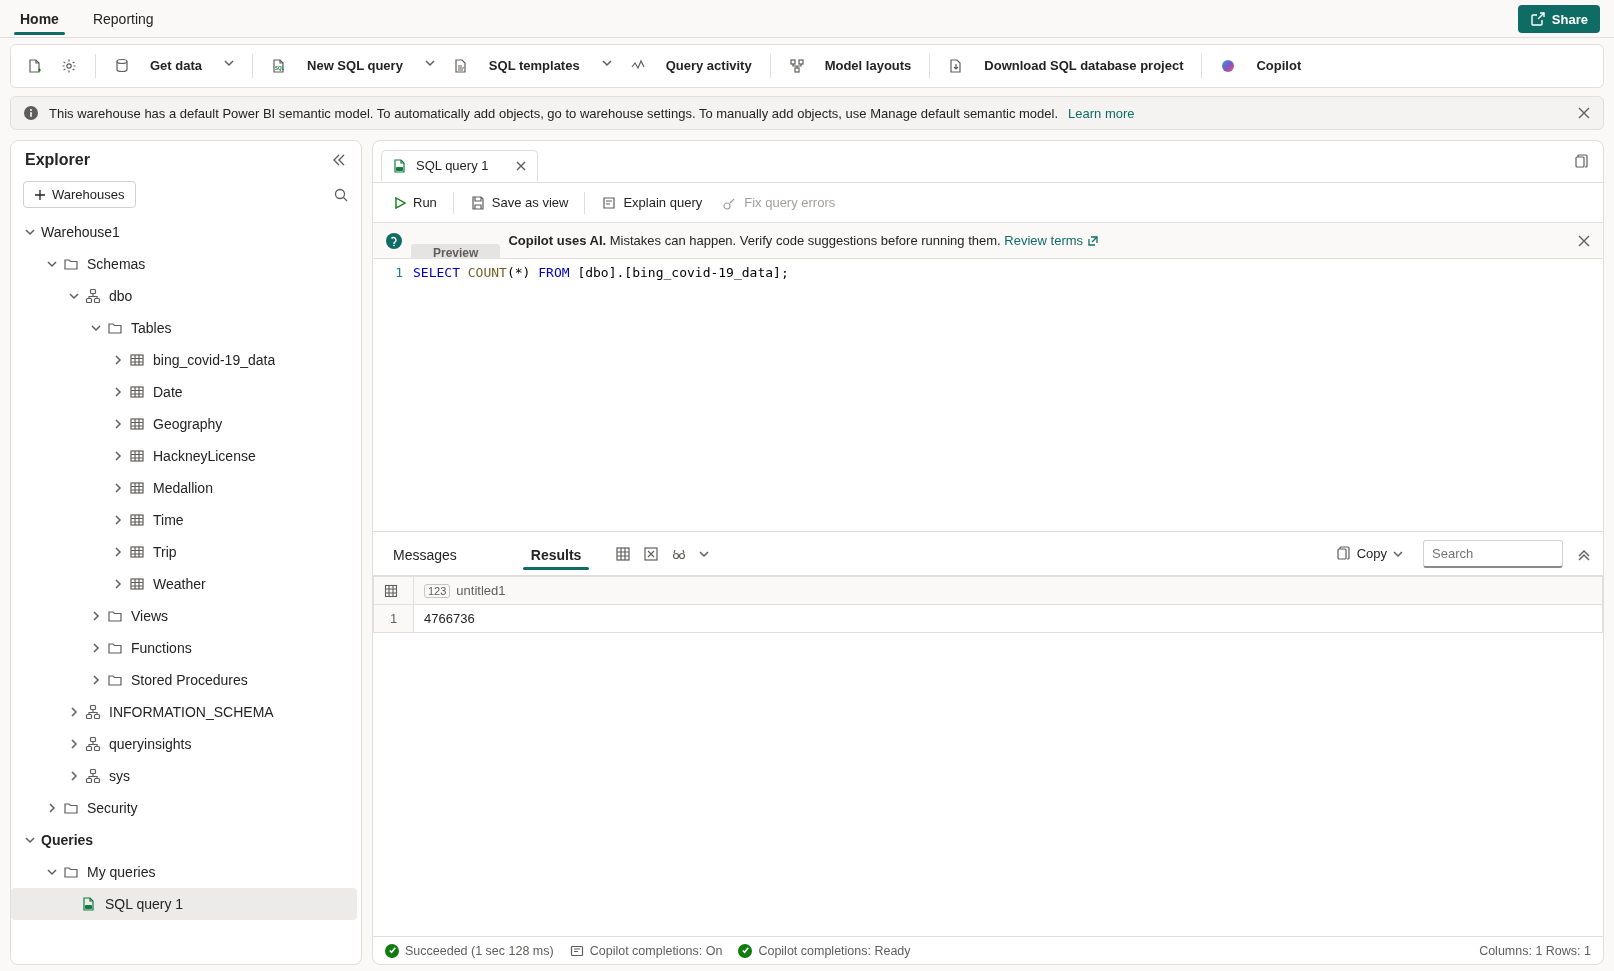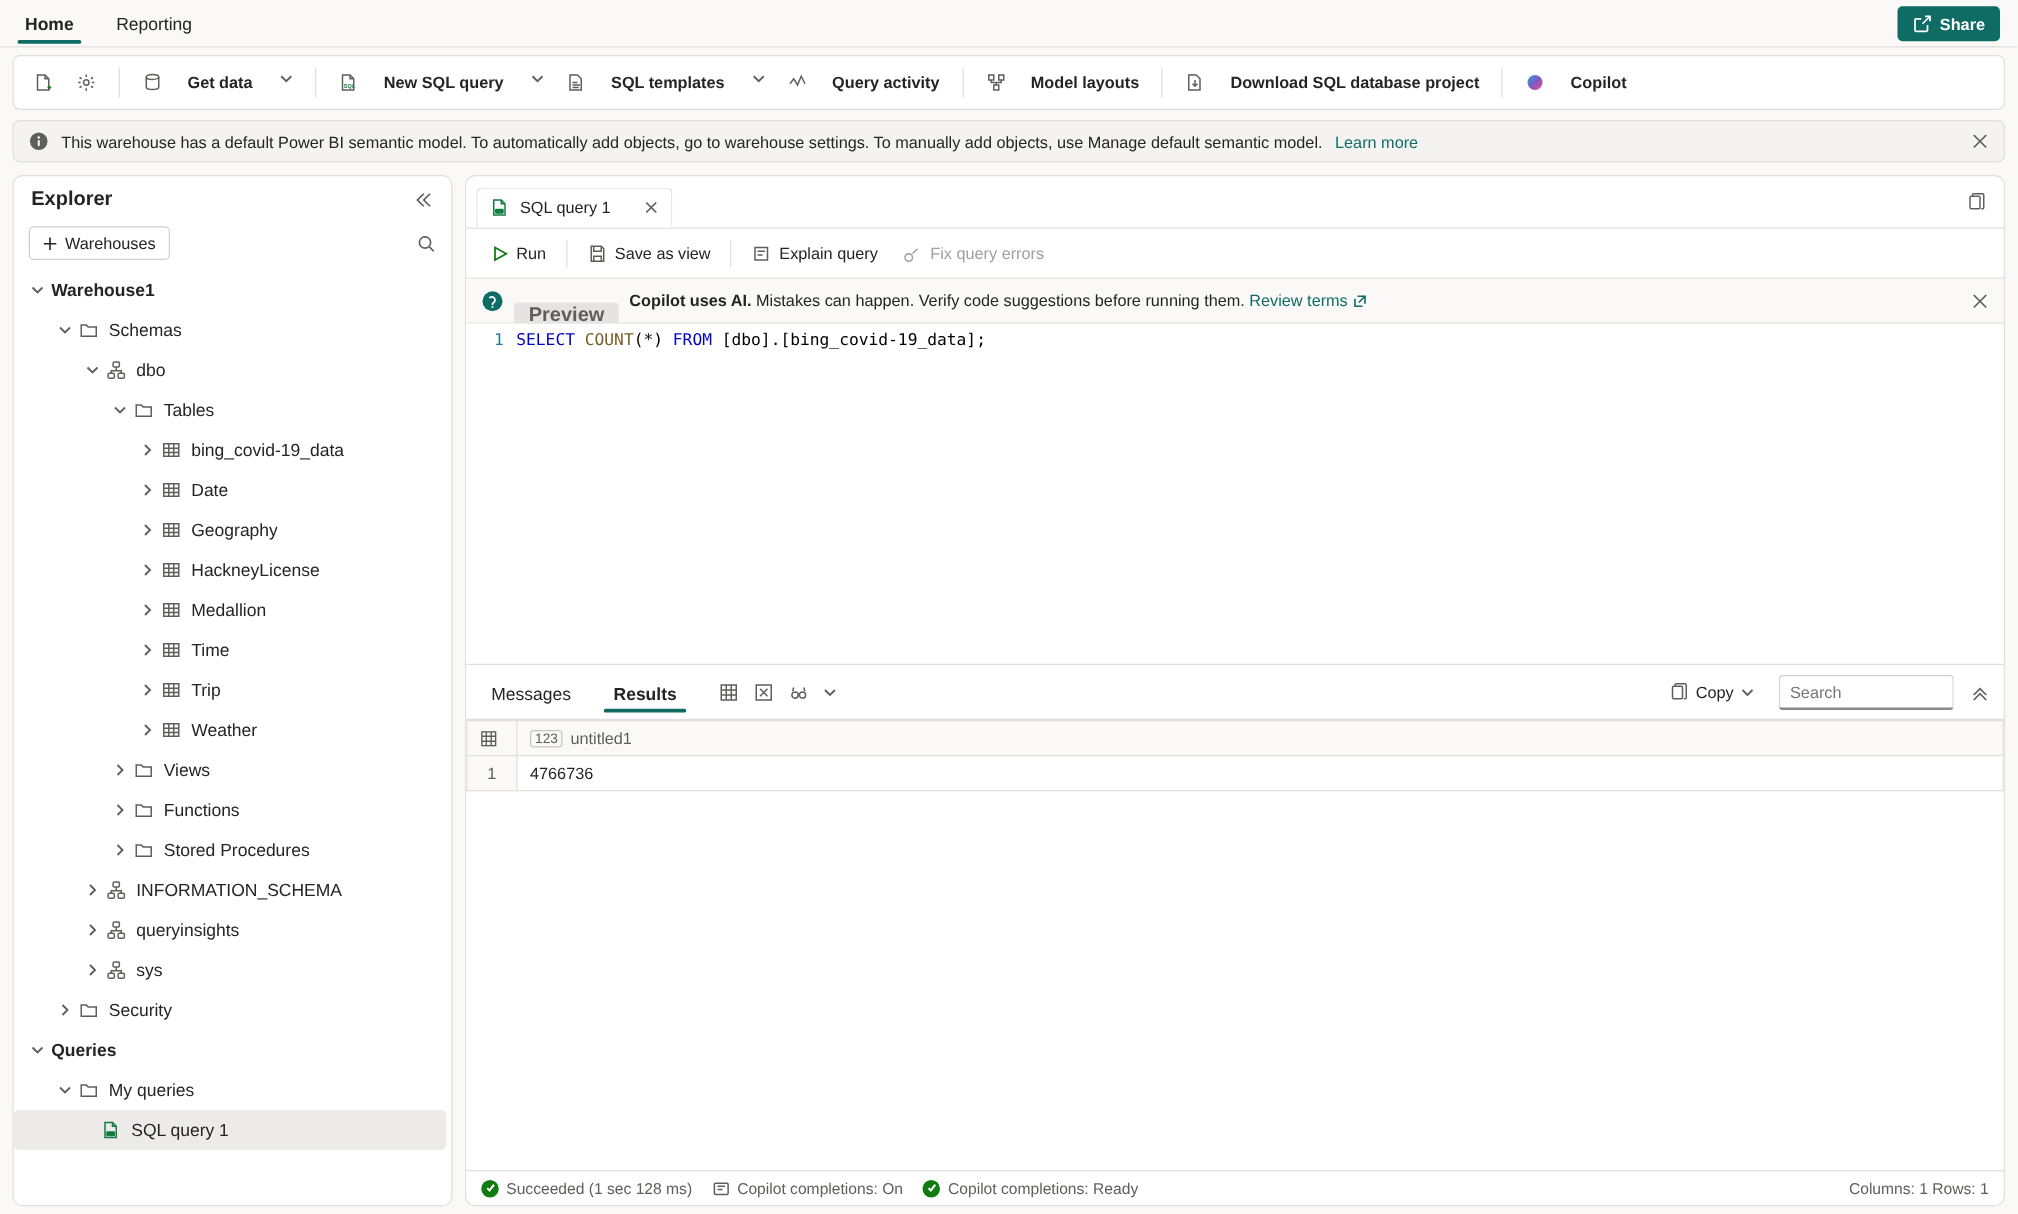--- a/index.html
+++ b/index.html
@@ -77,36 +77,36 @@
   .sqltab .x{margin-left:18px;color:var(--text2);cursor:pointer;}
   .outline-ic{margin-left:auto;margin-right:6px;color:var(--text2);cursor:pointer;}
 
   .querybar{display:flex;align-items:center;height:40px;border-bottom:1px solid var(--border);padding:0 10px;}
   .qbtn{display:flex;align-items:center;gap:6px;padding:5px 10px;border-radius:4px;cursor:pointer;}
   .qbtn.run{color:#107c10;}
   .qbtn.disabled{color:#a19f9d;cursor:default;}
   .querybar .vdiv{width:1px;height:22px;background:var(--border);margin:0 6px;}
 
   .copilot-banner{display:flex;align-items:center;gap:8px;height:36px;background:var(--bg2);border-bottom:1px solid var(--border);padding:0 12px;font-size:13px;}
-  .pill{background:#e6e4e2;color:#605e5c;border-radius:3px;padding:2px 12px;font-size:16px;font-weight:600;margin-top:24px;}
+  .pill{background:#e6e4e2;color:#605e5c;border-radius:3px;padding:2px 22px;font-size:12px;font-weight:600;margin-top:24px;}
   .copilot-banner a{color:var(--teal);text-decoration:none;display:inline-flex;align-items:center;gap:4px;}
   .copilot-banner .close{margin-left:auto;cursor:pointer;color:var(--text2);}
 
   .editor{flex:0 0 272px;display:flex;font-family:Consolas,Menlo,monospace;font-size:13px;line-height:20px;background:var(--bg);}
   .gutter{width:40px;text-align:right;padding:4px 10px 4px 0;color:#237893;background:var(--bg);}
   .code{flex:1;padding:4px 0;white-space:pre;color:#000;}
   .kw{color:#0000c0;}
   .fn{color:#795e26;}
   .punct{color:#000;}
 
   
   .results{flex:1 1 auto;display:flex;flex-direction:column;border-top:1px solid var(--border);min-height:0;}
   .results-hdr{display:flex;align-items:center;height:44px;border-bottom:1px solid var(--border);padding:0 12px;gap:4px;}
   .rtab{padding:8px 8px 6px;margin-right:14px;font-size:14px;cursor:pointer;color:var(--text);position:relative;}
-  .rtab.active{font-weight:600;}
+  .rtab.active{font-weight:600;margin-left:40px;}
   .rtab.active::after{content:"";position:absolute;left:0;right:0;bottom:-1px;height:3px;background:var(--teal);border-radius:2px;}
   .ricons{display:flex;align-items:center;gap:12px;margin-left:8px;color:var(--text2);}
   .ricons .ic-btn{cursor:pointer;}
   .copy-btn{margin-left:auto;display:flex;align-items:center;gap:6px;padding:5px 6px 5px 10px;cursor:pointer;border-radius:4px;}
   .rsearch{margin-left:10px;width:140px;}
   .rsearch input{width:100%;height:28px;border:1px solid var(--border2);border-bottom:2px solid #8c8a88;border-radius:3px;padding:0 8px;font-size:13px;outline:none;}
   .expand-ic{margin-left:10px;cursor:pointer;color:var(--text2);}
 
   .grid{flex:1 1 auto;overflow:auto;}
   table.rgrid{border-collapse:collapse;width:100%;font-size:13px;}
@@ -273,21 +273,21 @@
       </div>
 
       <div class="tree-scroll">
       <div class="tree">
         <div class="node" style="padding-left:12px">
           <span class="caret">
                 <svg width="10" height="10" viewBox="0 0 10 10" fill="none" stroke="#605e5c" stroke-width="1.5">
                   <path d="M1 3l4 4 4-4"></path>
                 </svg>
               </span>
-          <span class="lbl" style="font-weight:700">Warehouse1</span>
+          <span class="lbl" style="font-weight:400">Warehouse1</span>
         </div>
         <div class="node" style="padding-left:34px">
           <span class="caret">
                 <svg width="10" height="10" viewBox="0 0 10 10" fill="none" stroke="#605e5c" stroke-width="1.5">
                   <path d="M1 3l4 4 4-4"></path>
                 </svg>
               </span>
           <span class="ic">
                 <svg width="16" height="16" viewBox="0 0 16 16" fill="none" stroke="#605e5c" stroke-width="1.2">
                   <path d="M2 4h4l1.5 1.5H14V13H2z"></path>

